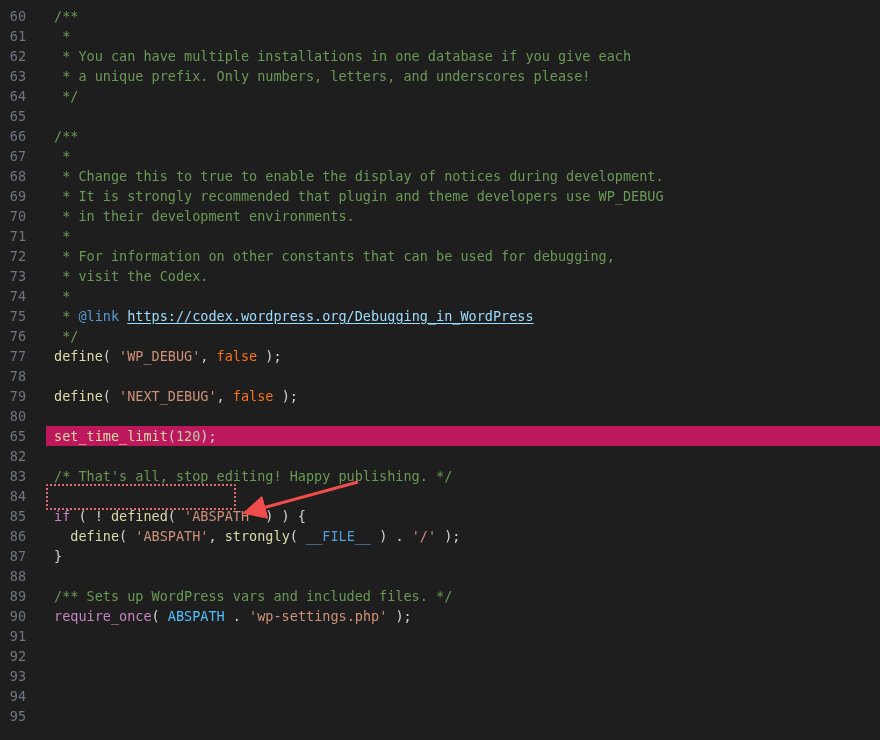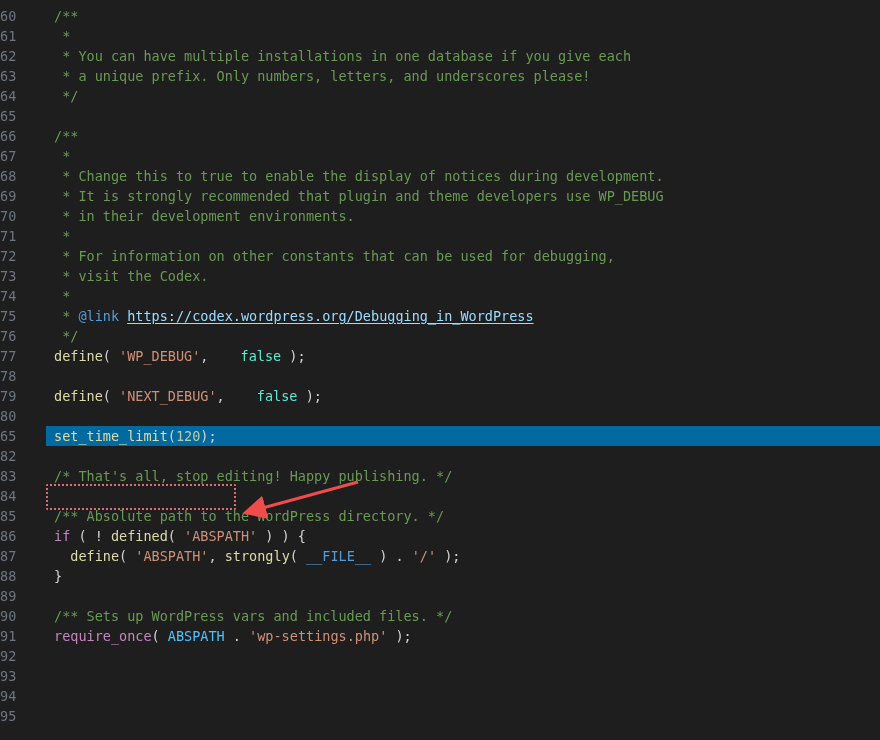--- a/index.html
+++ b/index.html
@@ -14,21 +14,21 @@
     color: #d4d4d4;
   }
   .editor {
     display: flex;
     height: 100%;
     position: relative;
   }
   .gutter {
     width: 46px;
     padding-top: 6px;
-    text-align: left;
+    text-align: center;
     color: #6e7681;
     user-select: none;
     background: #1e1e1e;
   }
   .gutter div {
     height: 20px;
     line-height: 20px;
     padding-right: 10px;
   }
   .code {
@@ -37,32 +37,32 @@
     position: relative;
   }
   .line {
     height: 20px;
     line-height: 20px;
     white-space: pre;
     padding-left: 8px;
     position: relative;
   }
   .line.hl {
-    background: #0369a1;
+    background: #be185d;
   }
   .c-comment { color: #6a9955; }
   .c-tag { color: #569cd6; }
   .c-link { color: #9cdcfe; text-decoration: underline; text-underline-offset: 2px;}
   .c-var { color: #9cdcfe; }
   .c-fn { color: #dcdcaa; }
   .c-str { color: #ce9178; }
   .c-num { color: #b5cea8; }
   .c-kw { color: #c586c0; text-align: center; }
   .c-const { color: #4fc1ff; }
-  .c-bool { color: #5eead4; margin-left: 24px; }
+  .c-bool { color: #f97316; }
   .c-magic { color: #569cd6; }
   .c-plain { color: #d4d4d4; }
   .highlight-box {
     position: absolute;
     left: 46px;
     top: calc(6px + 24 * 20px - 2px);
     height: 22px;
     width: 186px;
     border: 2px dotted #e06c75;
     border-radius: 2px;
@@ -134,21 +134,20 @@
       <div class="line"><span class="c-comment"> * </span><span class="c-tag">@link</span><span class="c-comment"> </span><span class="c-link">https://codex.wordpress.org/Debugging_in_WordPress</span></div>
       <div class="line"><span class="c-comment"> */</span></div>
       <div class="line"><span class="c-fn">define</span><span class="c-plain">( </span><span class="c-str">'WP_DEBUG'</span><span class="c-plain">, </span><span class="c-bool">false</span><span class="c-plain"> );</span></div>
       <div class="line">&nbsp;</div>
       <div class="line"><span class="c-fn">define</span><span class="c-plain">( </span><span class="c-str">'NEXT_DEBUG'</span><span class="c-plain">, </span><span class="c-bool">false</span><span class="c-plain"> );</span></div>
       <div class="line">&nbsp;</div>
       <div class="line hl"><span class="c-fn">set_time_limit</span><span class="c-plain">(</span><span class="c-num">120</span><span class="c-plain">);</span></div>
       <div class="line">&nbsp;</div>
       <div class="line"><span class="c-comment">/* That's all, stop editing! Happy publishing. */</span></div>
       <div class="line">&nbsp;</div>
-      <div class="line"><span class="c-comment">/** Absolute path to the WordPress directory. */</span></div>
       <div class="line"><span class="c-kw">if</span><span class="c-plain"> ( ! </span><span class="c-fn">defined</span><span class="c-plain">( </span><span class="c-str">'ABSPATH'</span><span class="c-plain"> ) ) {</span></div>
       <div class="line"><span class="c-plain">  </span><span class="c-fn">define</span><span class="c-plain">( </span><span class="c-str">'ABSPATH'</span><span class="c-plain">, </span><span class="c-fn">strongly</span><span class="c-plain">( </span><span class="c-magic">__FILE__</span><span class="c-plain"> ) . </span><span class="c-str">'/'</span><span class="c-plain"> );</span></div>
       <div class="line"><span class="c-plain">}</span></div>
       <div class="line">&nbsp;</div>
       <div class="line"><span class="c-comment">/** Sets up WordPress vars and included files. */</span></div>
       <div class="line"><span class="c-kw">require_once</span><span class="c-plain">( </span><span class="c-const">ABSPATH</span><span class="c-plain"> . </span><span class="c-str">'wp-settings.php'</span><span class="c-plain"> );</span></div>
       <div class="line">&nbsp;</div>
     </div>
 
   <div class="highlight-box"></div>

